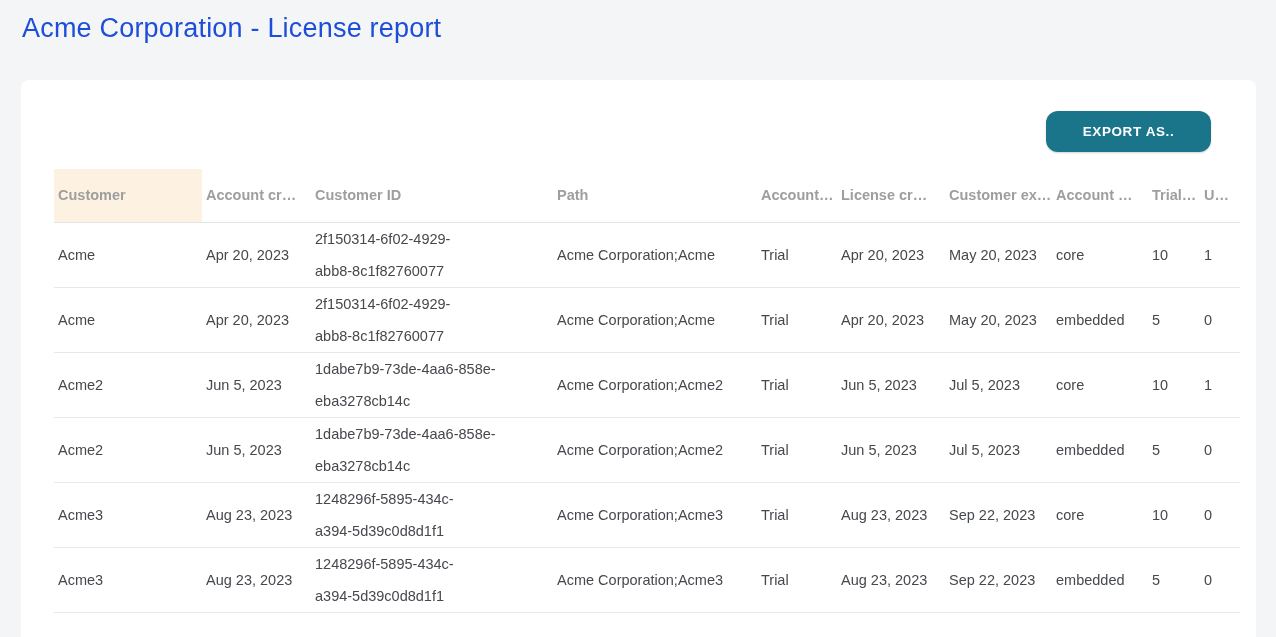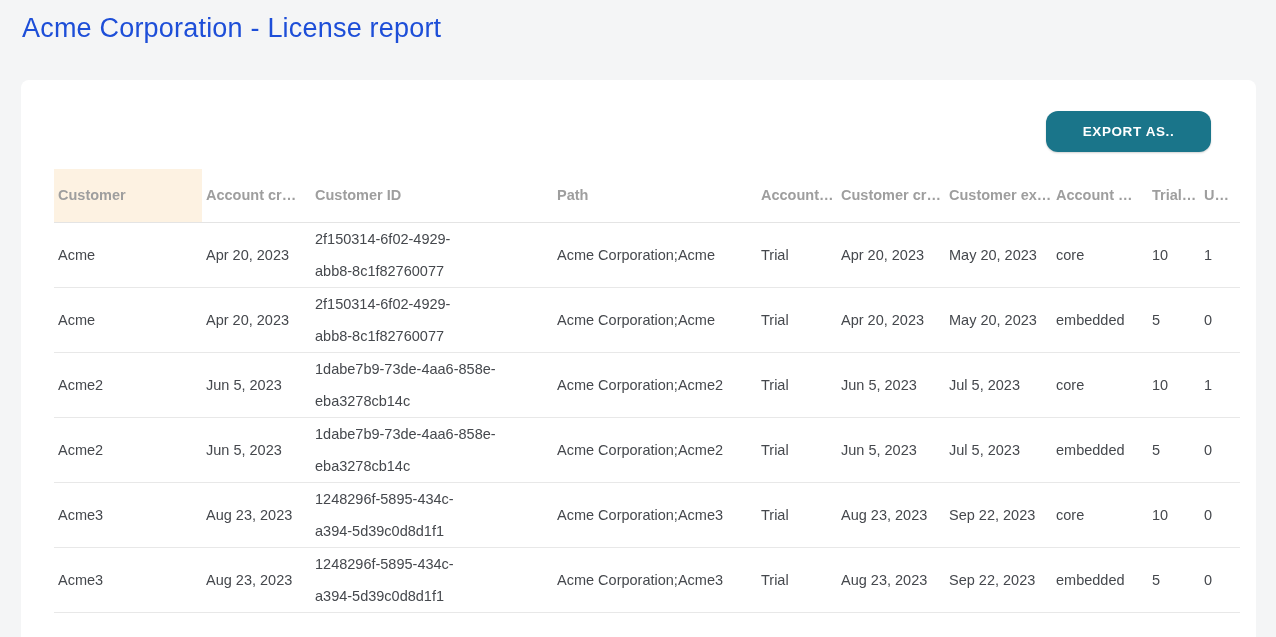--- a/index.html
+++ b/index.html
@@ -105,21 +105,21 @@
             <col style="width:52px">
           <col style="width:40px">
         </colgroup>
         <thead>
           <tr>
             <th class="highlight" style="background: rgb(253, 242, 226);">Customer</th>
             <th>Account cr…</th>
             <th>Customer ID</th>
             <th>Path</th>
             <th>Account…</th>
-            <th>Customer cr…</th>
+            <th>License cr…</th>
             <th>Customer ex…</th>
             <th>Account …</th>
             <th>Trial…</th>
             <th>U…</th>
           </tr>
         </thead>
         <tbody>
             <tr>
               <td>Acme</td>
               <td>Apr 20, 2023</td>

